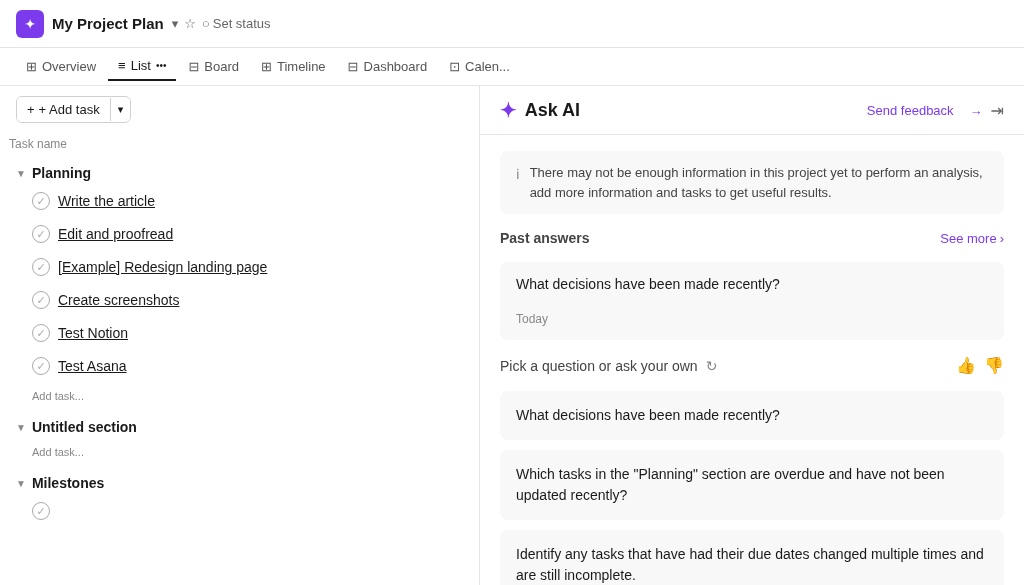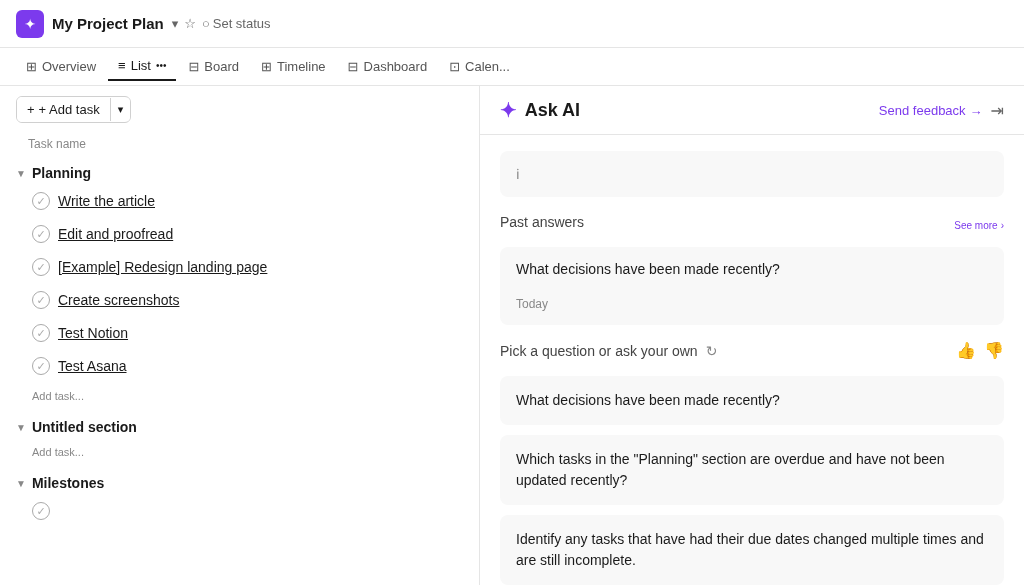--- a/index.html
+++ b/index.html
@@ -23,48 +23,48 @@
     .main { display: flex; flex: 1; overflow: hidden; }
 
     
     .left-panel { width: 480px; flex-shrink: 0; border-right: 1px solid #e5e5e5; display: flex; flex-direction: column; overflow: hidden; }
     .left-toolbar { padding: 10px 16px; display: flex; align-items: center; gap: 8px; flex-shrink: 0; }
     .add-task-btn { display: flex; align-items: center; gap: 0; border: 1px solid #d0d0d0; border-radius: 6px; font-size: 13px; cursor: pointer; overflow: hidden; }
     .add-task-main { padding: 5px 10px; display: flex; align-items: center; gap: 4px; background: #fff; }
     .add-task-chevron { padding: 5px 7px; border-left: 1px solid #d0d0d0; background: #fff; cursor: pointer; font-size: 11px; }
 
     .task-list { flex: 1; overflow-y: auto; }
-    .col-header { padding: 4px 28px 4px; font-size: 12px; color: #888; font-weight: 500; }
+    .col-header { padding: 4px 9px 4px; font-size: 12px; color: #888; font-weight: 500; }
 
     .section-header { display: flex; align-items: center; gap: 6px; padding: 10px 16px 4px; font-weight: 600; font-size: 14px; cursor: pointer; }
     .section-collapse { color: #888; font-size: 10px; }
 
     .task-item { display: flex; align-items: center; gap: 8px; padding: 7px 16px 7px 32px; cursor: pointer; border-bottom: 1px solid transparent; }
     .task-check { width: 18px; height: 18px; border: 1.5px solid #aaa; border-radius: 50%; display: flex; align-items: center; justify-content: center; flex-shrink: 0; color: #aaa; font-size: 11px; }
     .task-name { font-size: 14px; color: #1a1a1a; text-decoration: underline; }
 
     .add-task-inline { padding: 7px 16px 7px 32px; color: #888; font-size: 11px; cursor: pointer; }
 
     
     .right-panel { flex: 1; display: flex; flex-direction: column; overflow: hidden; background: #fff; }
     .ask-ai-header { display: flex; align-items: center; justify-content: space-between; padding: 12px 20px; border-bottom: 1px solid #e5e5e5; flex-shrink: 0; }
     .ask-ai-title { display: flex; align-items: center; gap: 8px; font-size: 18px; font-weight: 600; }
     .ai-icon { color: #7c3aed; font-size: 20px; }
     .ask-ai-actions { display: flex; align-items: center; gap: 8px; }
-    .send-feedback { color: #7c3aed; font-size: 13px; cursor: pointer; display: flex; align-items: flex-start; gap: 4px; }
+    .send-feedback { color: #7c3aed; font-size: 13px; cursor: pointer; display: flex; align-items: flex-start; gap: 16px; }
     .collapse-btn { color: #666; cursor: pointer; font-size: 16px; }
 
     .right-content { flex: 1; overflow-y: auto; padding: 16px 20px; display: flex; flex-direction: column; gap: 16px; }
 
     .info-banner { background: #f8f8f8; border-radius: 8px; padding: 12px 16px; display: flex; gap: 10px; align-items: flex-start; font-size: 13px; color: #444; line-height: 1.5; }
     .info-icon { color: #888; font-size: 14px; flex-shrink: 0; margin-top: 1px; }
 
     .section-label { display: flex; align-items: center; justify-content: space-between; }
-    .section-label-text { font-size: 14px; font-weight: 400; color: #444; }
-    .see-more { display: flex; gap: 3px; color: #7c3aed; font-size: 10px; cursor: pointer; margin-top: 7px; }
+    .section-label-text { font-size: 14px; font-weight: 700; color: #444; }
+    .see-more { display: flex; gap: 3px; color: #7c3aed; font-size: 13px; cursor: pointer; }
 
     .past-answer-card { background: #f8f8f8; border-radius: 8px; padding: 14px 16px; }
     .past-answer-question { font-size: 14px; font-weight: 500; color: #1a1a1a; }
     .past-answer-date { font-size: 12px; color: #888; margin-top: 20px; }
 
     .pick-question-header { display: flex; align-items: center; justify-content: space-between; }
     .pick-question-label { display: flex; align-items: center; gap: 8px; font-size: 14px; color: #444; }
     .refresh-icon { color: #888; font-size: 14px; }
     .reaction-icons { display: flex; gap: 8px; }
     .reaction-btn { color: #888; cursor: pointer; font-size: 16px; }
@@ -194,20 +194,21 @@
           <span>→</span>
         </span>
         <span class="collapse-btn">⇥</span>
       </div>
     </div>
 
     <div class="right-content">
 
       <div class="info-banner">
         <span class="info-icon">ℹ</span>
+        <span>There may not be enough information in this project yet to perform an analysis, add more information and tasks to get useful results.</span>
       </div>
 
       <div>
         <div class="section-label">
           <span class="section-label-text">Past answers</span>
           <span class="see-more">
             <span>See more</span>
             <span>›</span>
           </span>
         </div>

